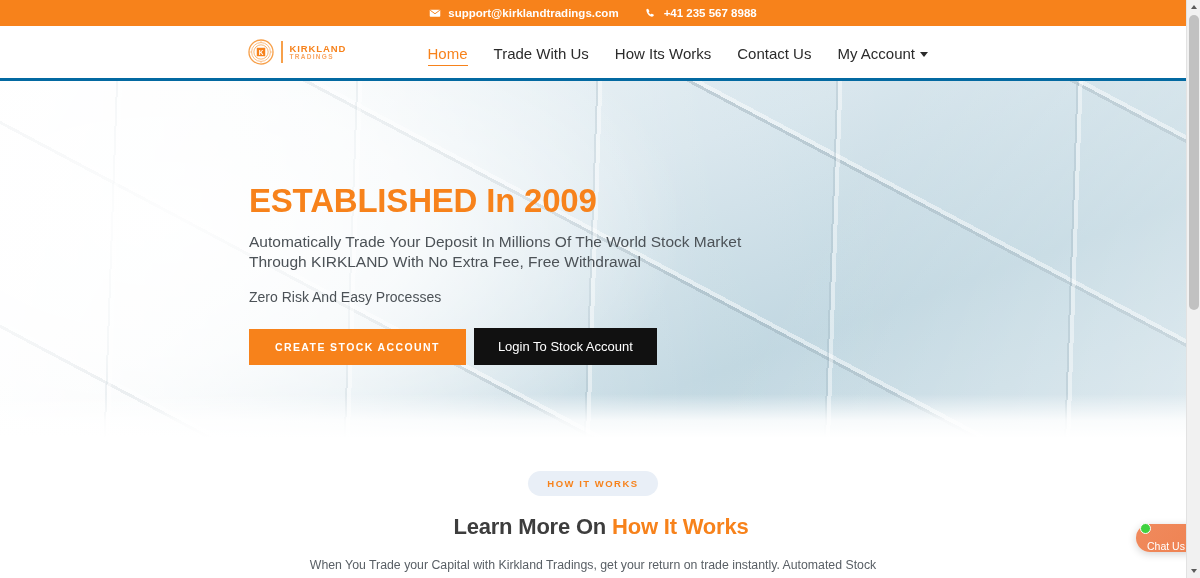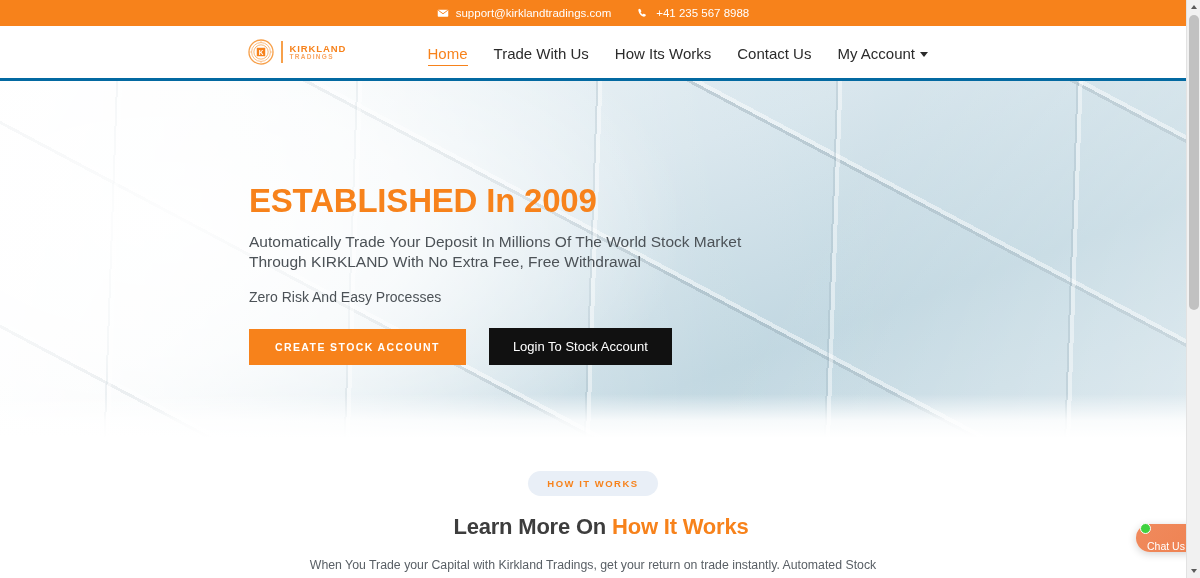--- a/index.html
+++ b/index.html
@@ -36,20 +36,21 @@
     align-items: center;
     justify-content: center;
     gap: 26px;
     color: #ffffff;
     font-size: 11.5px;
   }
   .topbar-item {
     display: flex;
     gap: 7px;
     white-space: nowrap;
+    font-weight: bold;
   }
   .topbar-item .ticon {
     display: inline-flex;
     align-items: center;
     justify-content: center;
     width: 12px;
     height: 12px;
     color: #ffffff;
   }
   .topbar-item svg { display: block; }
@@ -240,21 +241,21 @@
   }
   .hero-sub2 {
     font-size: 14px;
     color: #4c5257;
     line-height: 1.30;
     margin-bottom: 22px;
   }
   .hero-btns {
     display: flex;
     align-items: center;
-    gap: 23px;
+    gap: 8px;
   }
   .btn-primary {
     background: #f7821b;
     color: #ffffff;
     font-size: 10.5px;
     font-weight: bold;
     letter-spacing: 1.4px;
     padding: 12px 26px;
     border: none;
     cursor: pointer;

